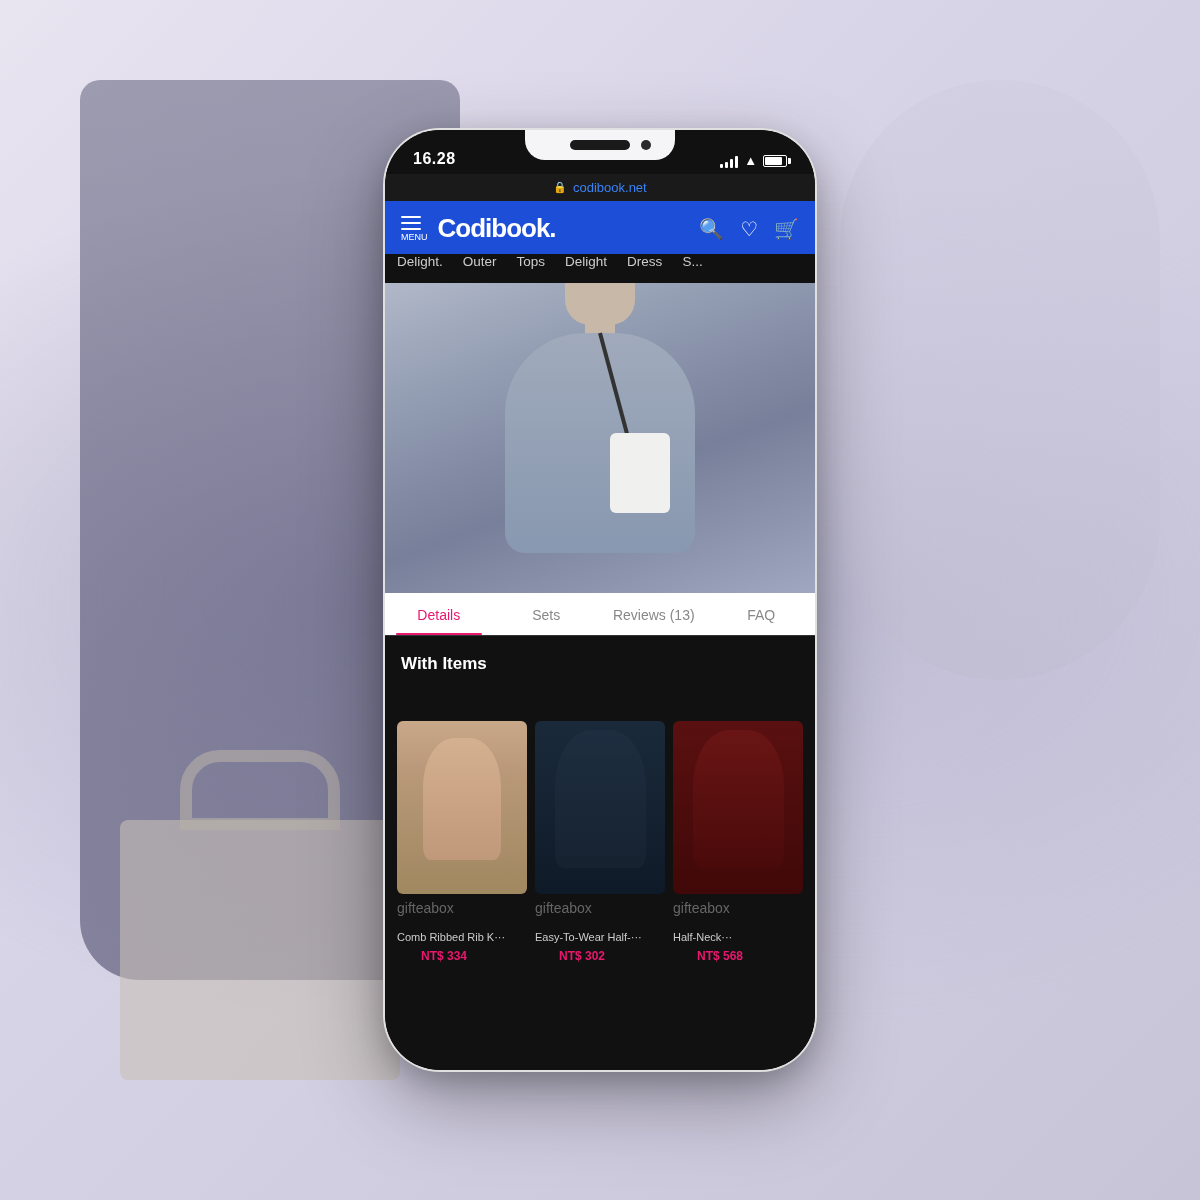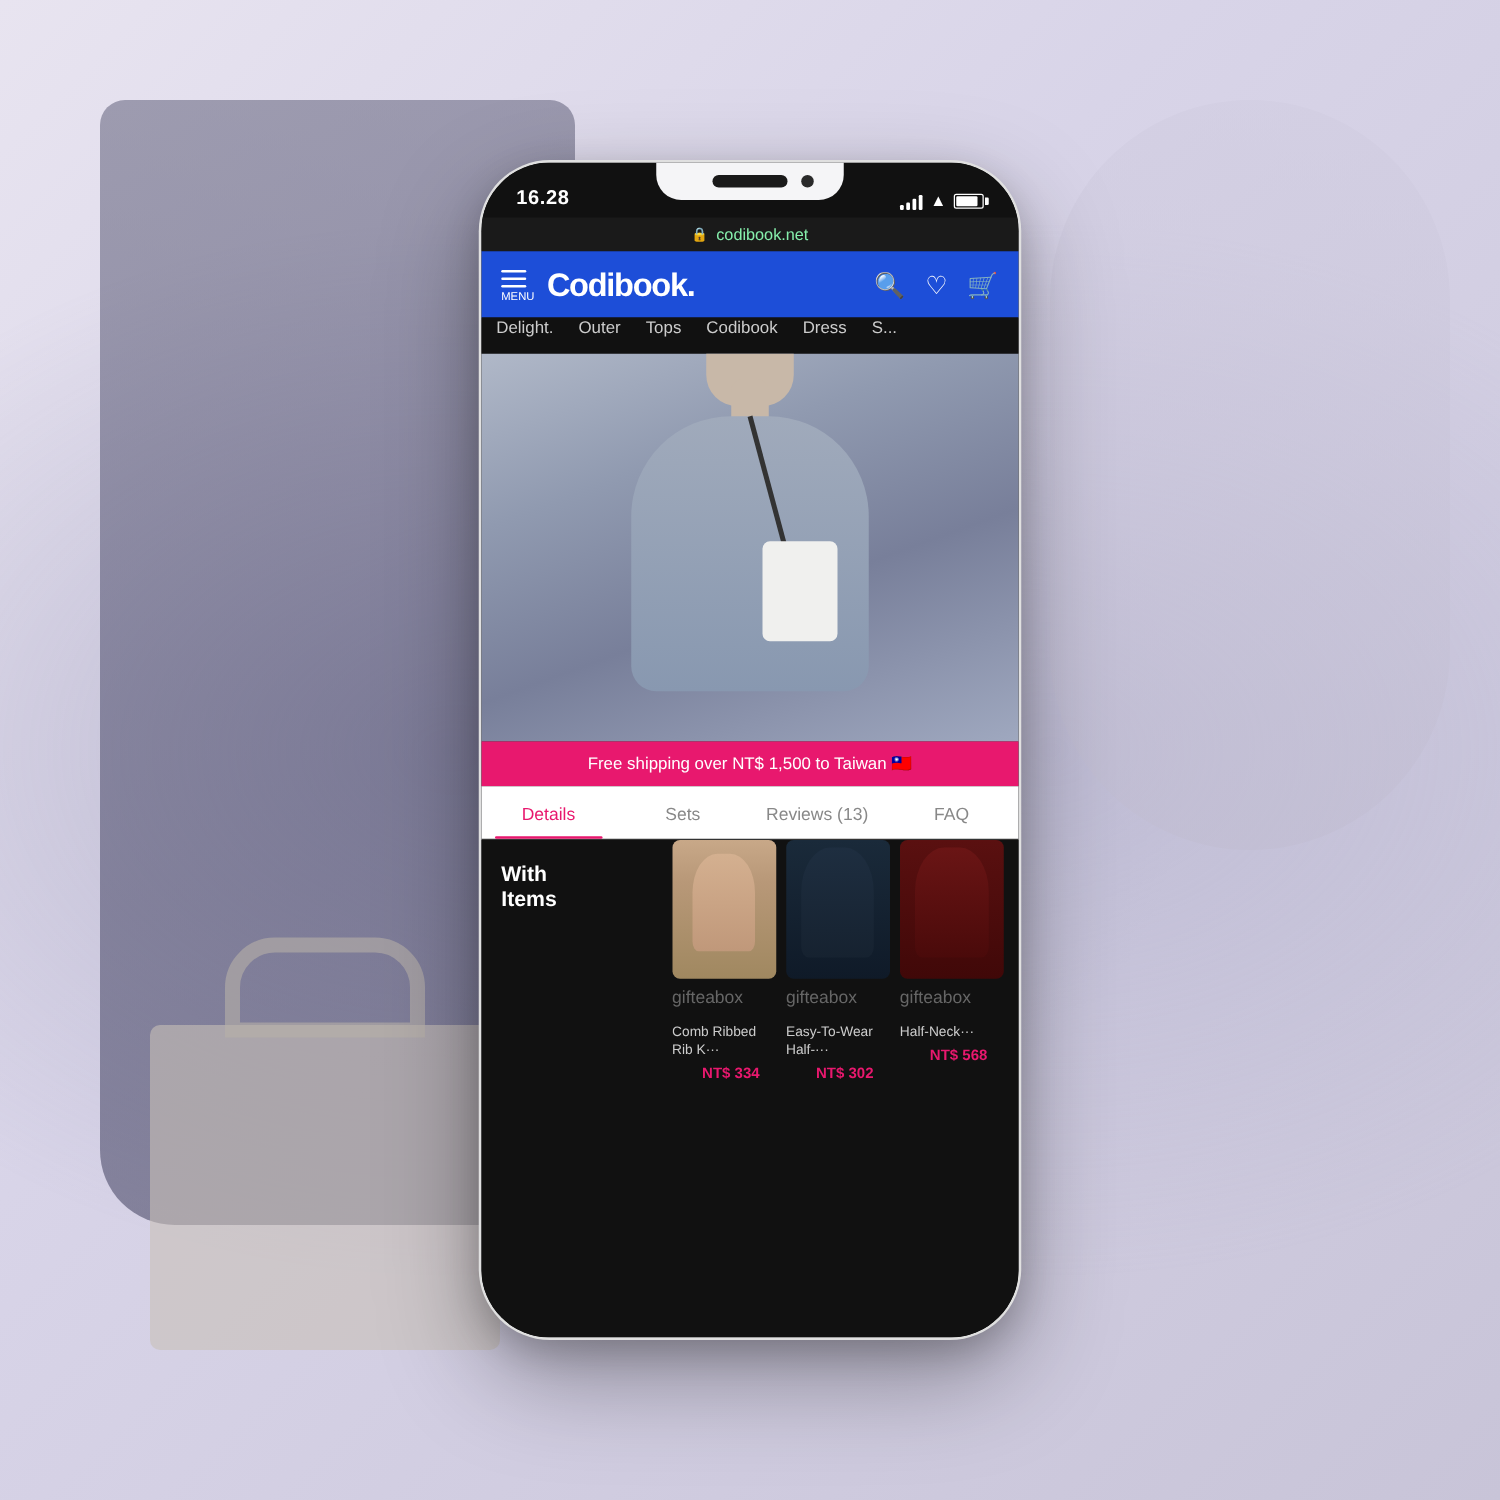--- a/index.html
+++ b/index.html
@@ -213,21 +213,21 @@
       background: #1a1a1a;
       padding: 6px 16px;
       display: flex;
       align-items: center;
       justify-content: center;
       gap: 6px;
       flex-shrink: 0;
     }
 
     .url-text {
-      color: #86efac;
+      color: #3b82f6;
       font-size: 13px;
     }
 
     .lock-icon {
       color: #aaa;
       font-size: 11px;
     }
 
     
     .app-header {
@@ -430,21 +430,21 @@
       background: #e8186e;
       border-radius: 1px;
     }
 
     
     .content-area {
       background: #111;
       flex: 1;
       overflow: hidden;
       display: flex;
-      flex-direction: row;
+      flex-direction: column;
       gap: 33px;
     }
 
     .section-title {
       color: #fff;
       font-size: 17px;
       font-weight: 600;
       padding: 18px 16px 14px;
     }
 
@@ -590,41 +590,38 @@
           <span class="header-icon">🔍</span>
           <span class="header-icon">♡</span>
           <span class="header-icon">🛒</span>
         </div>
       </div>
 
       <div class="nav-bar">
         <span class="nav-item">Delight.</span>
         <span class="nav-item">Outer</span>
         <span class="nav-item">Tops</span>
-        <span class="nav-item">Codibook</span>
+        <span class="nav-item">Delight</span>
         <span class="nav-item">Dress</span>
         <span class="nav-item">S...</span>
       </div>
 
       <div class="hero-image">
         <div class="hero-person">
           <div class="person-body">
 
             <div class="person-head"></div>
             <div class="person-neck"></div>
             <div class="person-top"></div>
             <div class="bag-strap"></div>
             <div class="clutch"></div>
           </div>
         </div>
       </div>
 
-      <div class="shipping-banner">
-        <span class="shipping-text">Free shipping over NT$ 1,500 to Taiwan 🇹🇼</span>
-      </div>
 
       <div class="product-tabs">
         <div class="tab-item active">Details</div>
         <div class="tab-item">Sets</div>
         <div class="tab-item">Reviews (13)</div>
         <div class="tab-item">FAQ</div>
       </div>
 
       <div class="content-area">
         <div class="section-title">With Items</div>

